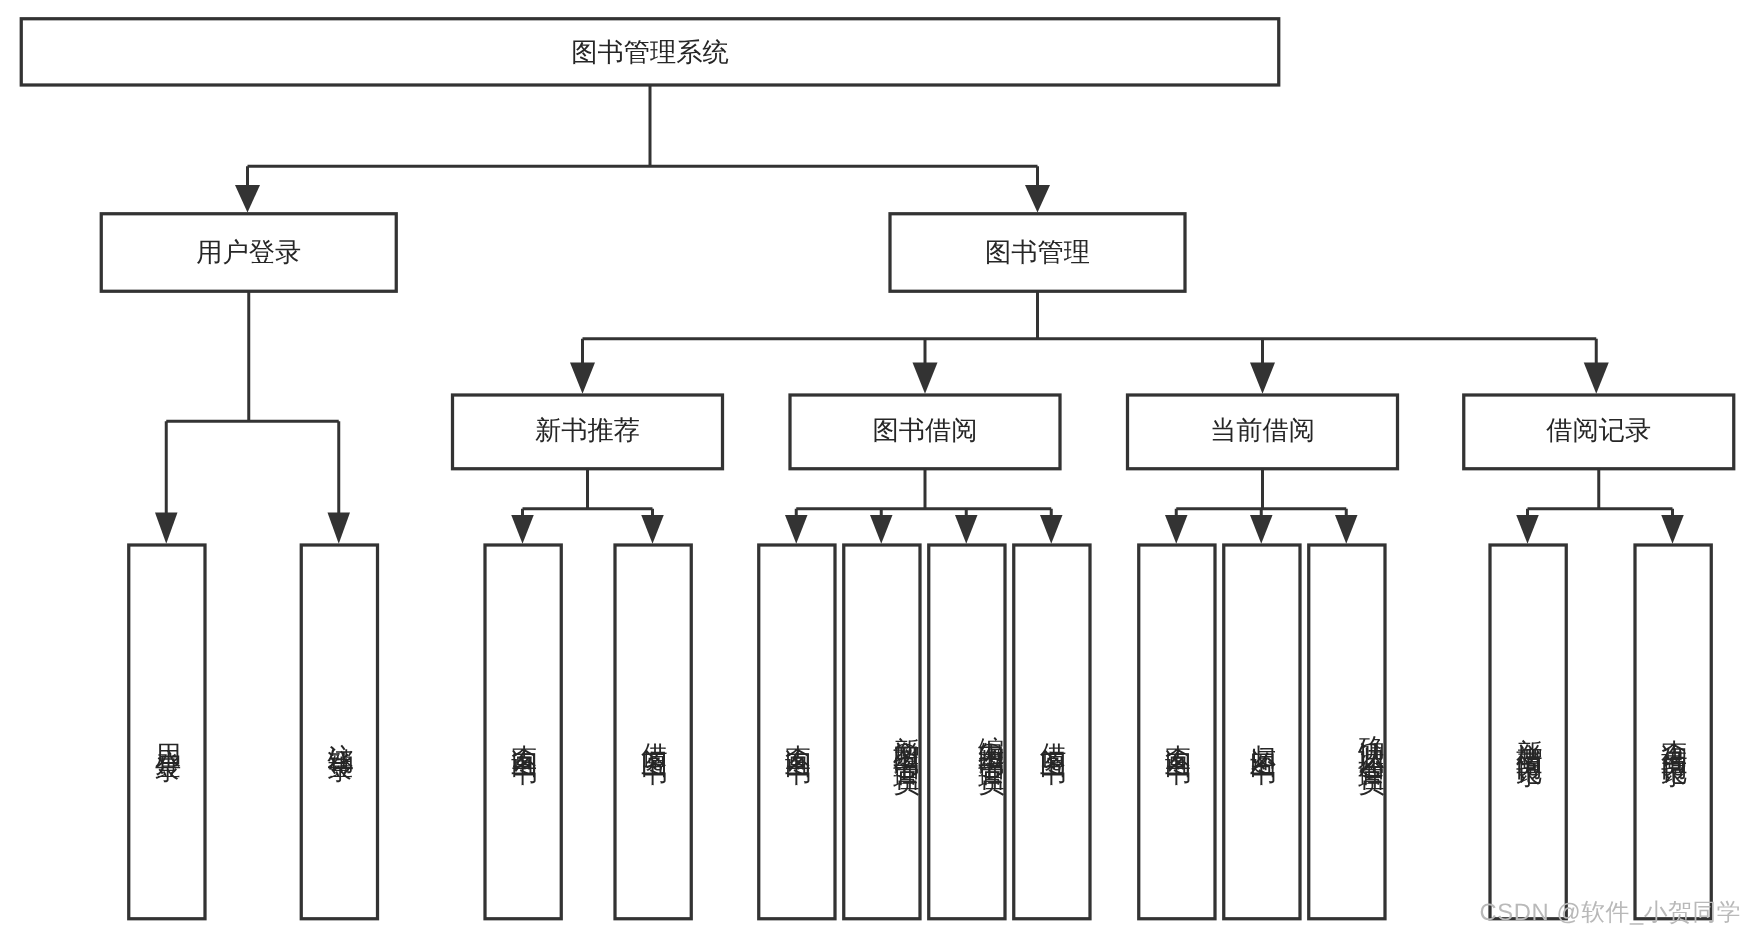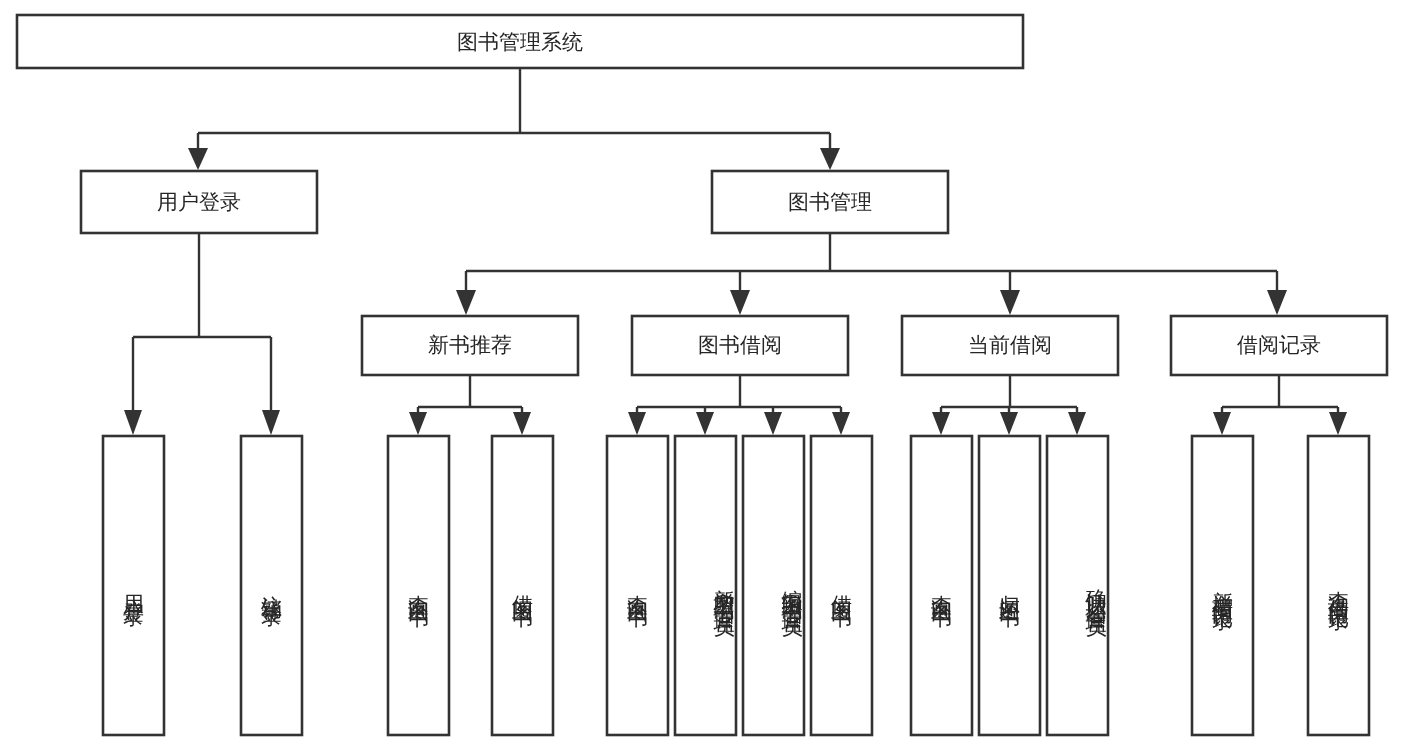--- a/index.html
+++ b/index.html
@@ -206,13 +206,14 @@
   <div class="node-label-v" style="left:743px; top:436px; width:61px; height:299px; align-items:flex-start; padding-top:8px; box-sizing:border-box;">编辑图书（管理员）</div>
   <div class="node-label-v" style="left:811px; top:436px; width:61px; height:299px;">借阅图书</div>
 
   <div class="node-label-v" style="left:911px; top:436px; width:61px; height:299px;">查询图书</div>
   <div class="node-label-v" style="left:979px; top:436px; width:61px; height:299px;">归还图书</div>
   <div class="node-label-v" style="left:1047px; top:436px; width:61px; height:299px; align-items:flex-start; padding-top:8px; box-sizing:border-box;">确认归还（管理员）</div>
 
   <div class="node-label-v" style="left:1192px; top:436px; width:61px; height:299px;">新增借阅记录</div>
   <div class="node-label-v" style="left:1308px; top:436px; width:61px; height:299px;">查询借阅记录</div>
 
+  <div class="watermark">CSDN @软件_小贺同学</div>
 </div>
 
 </body></html>

